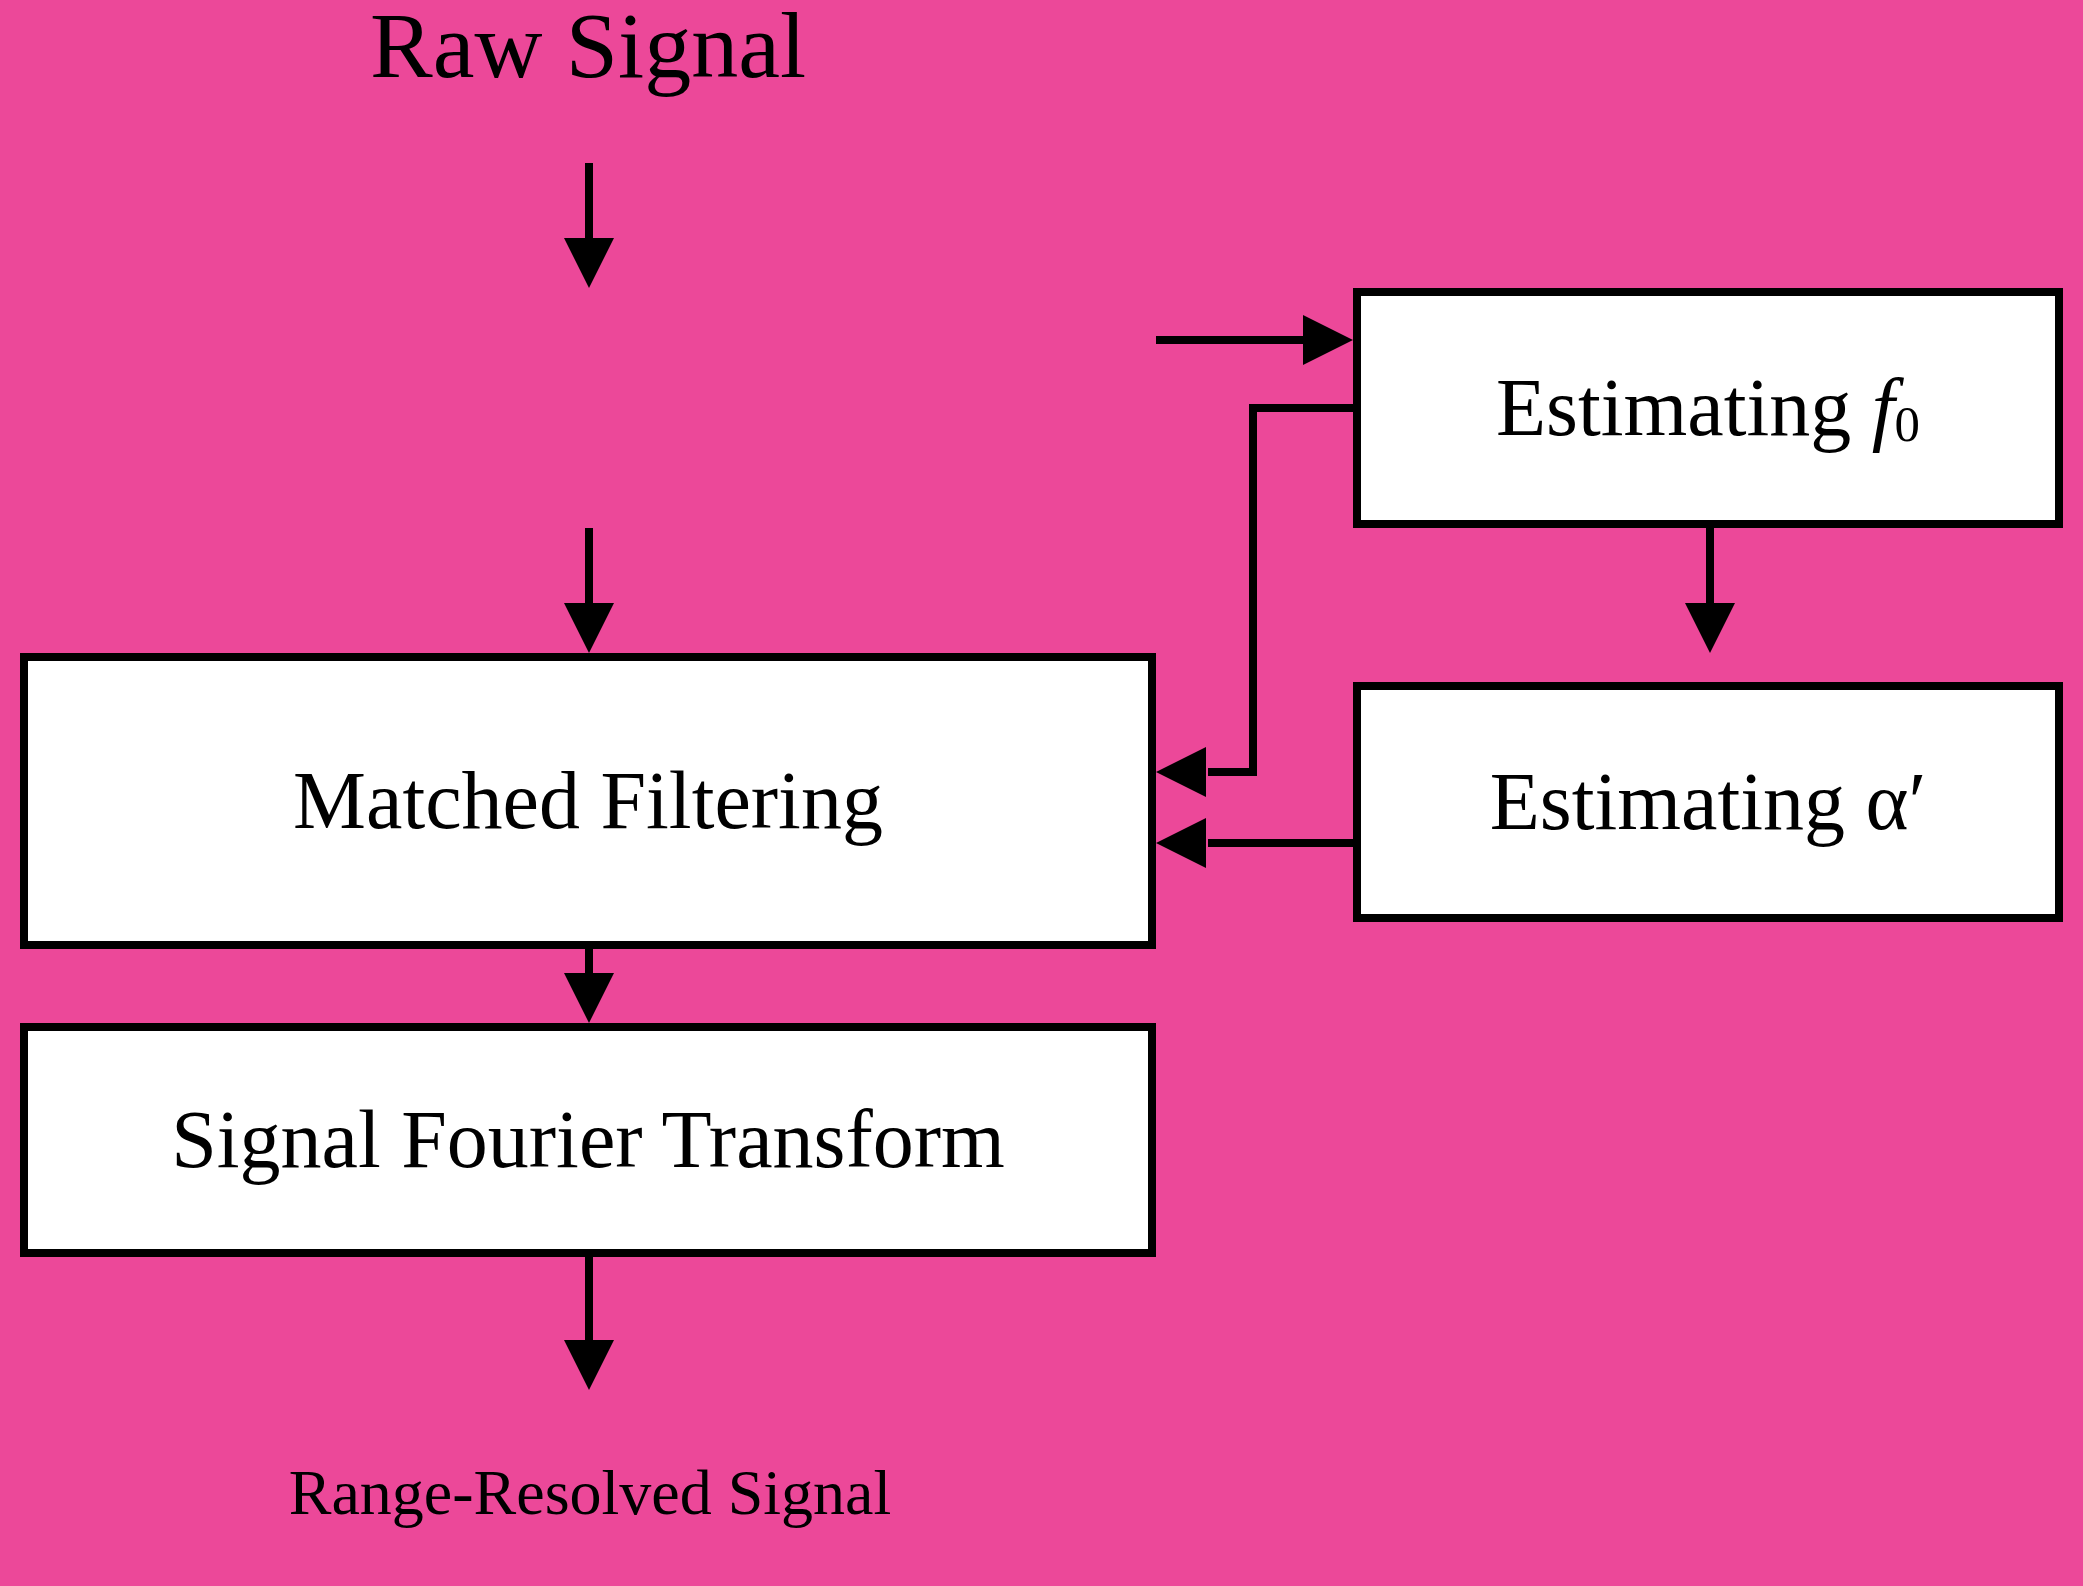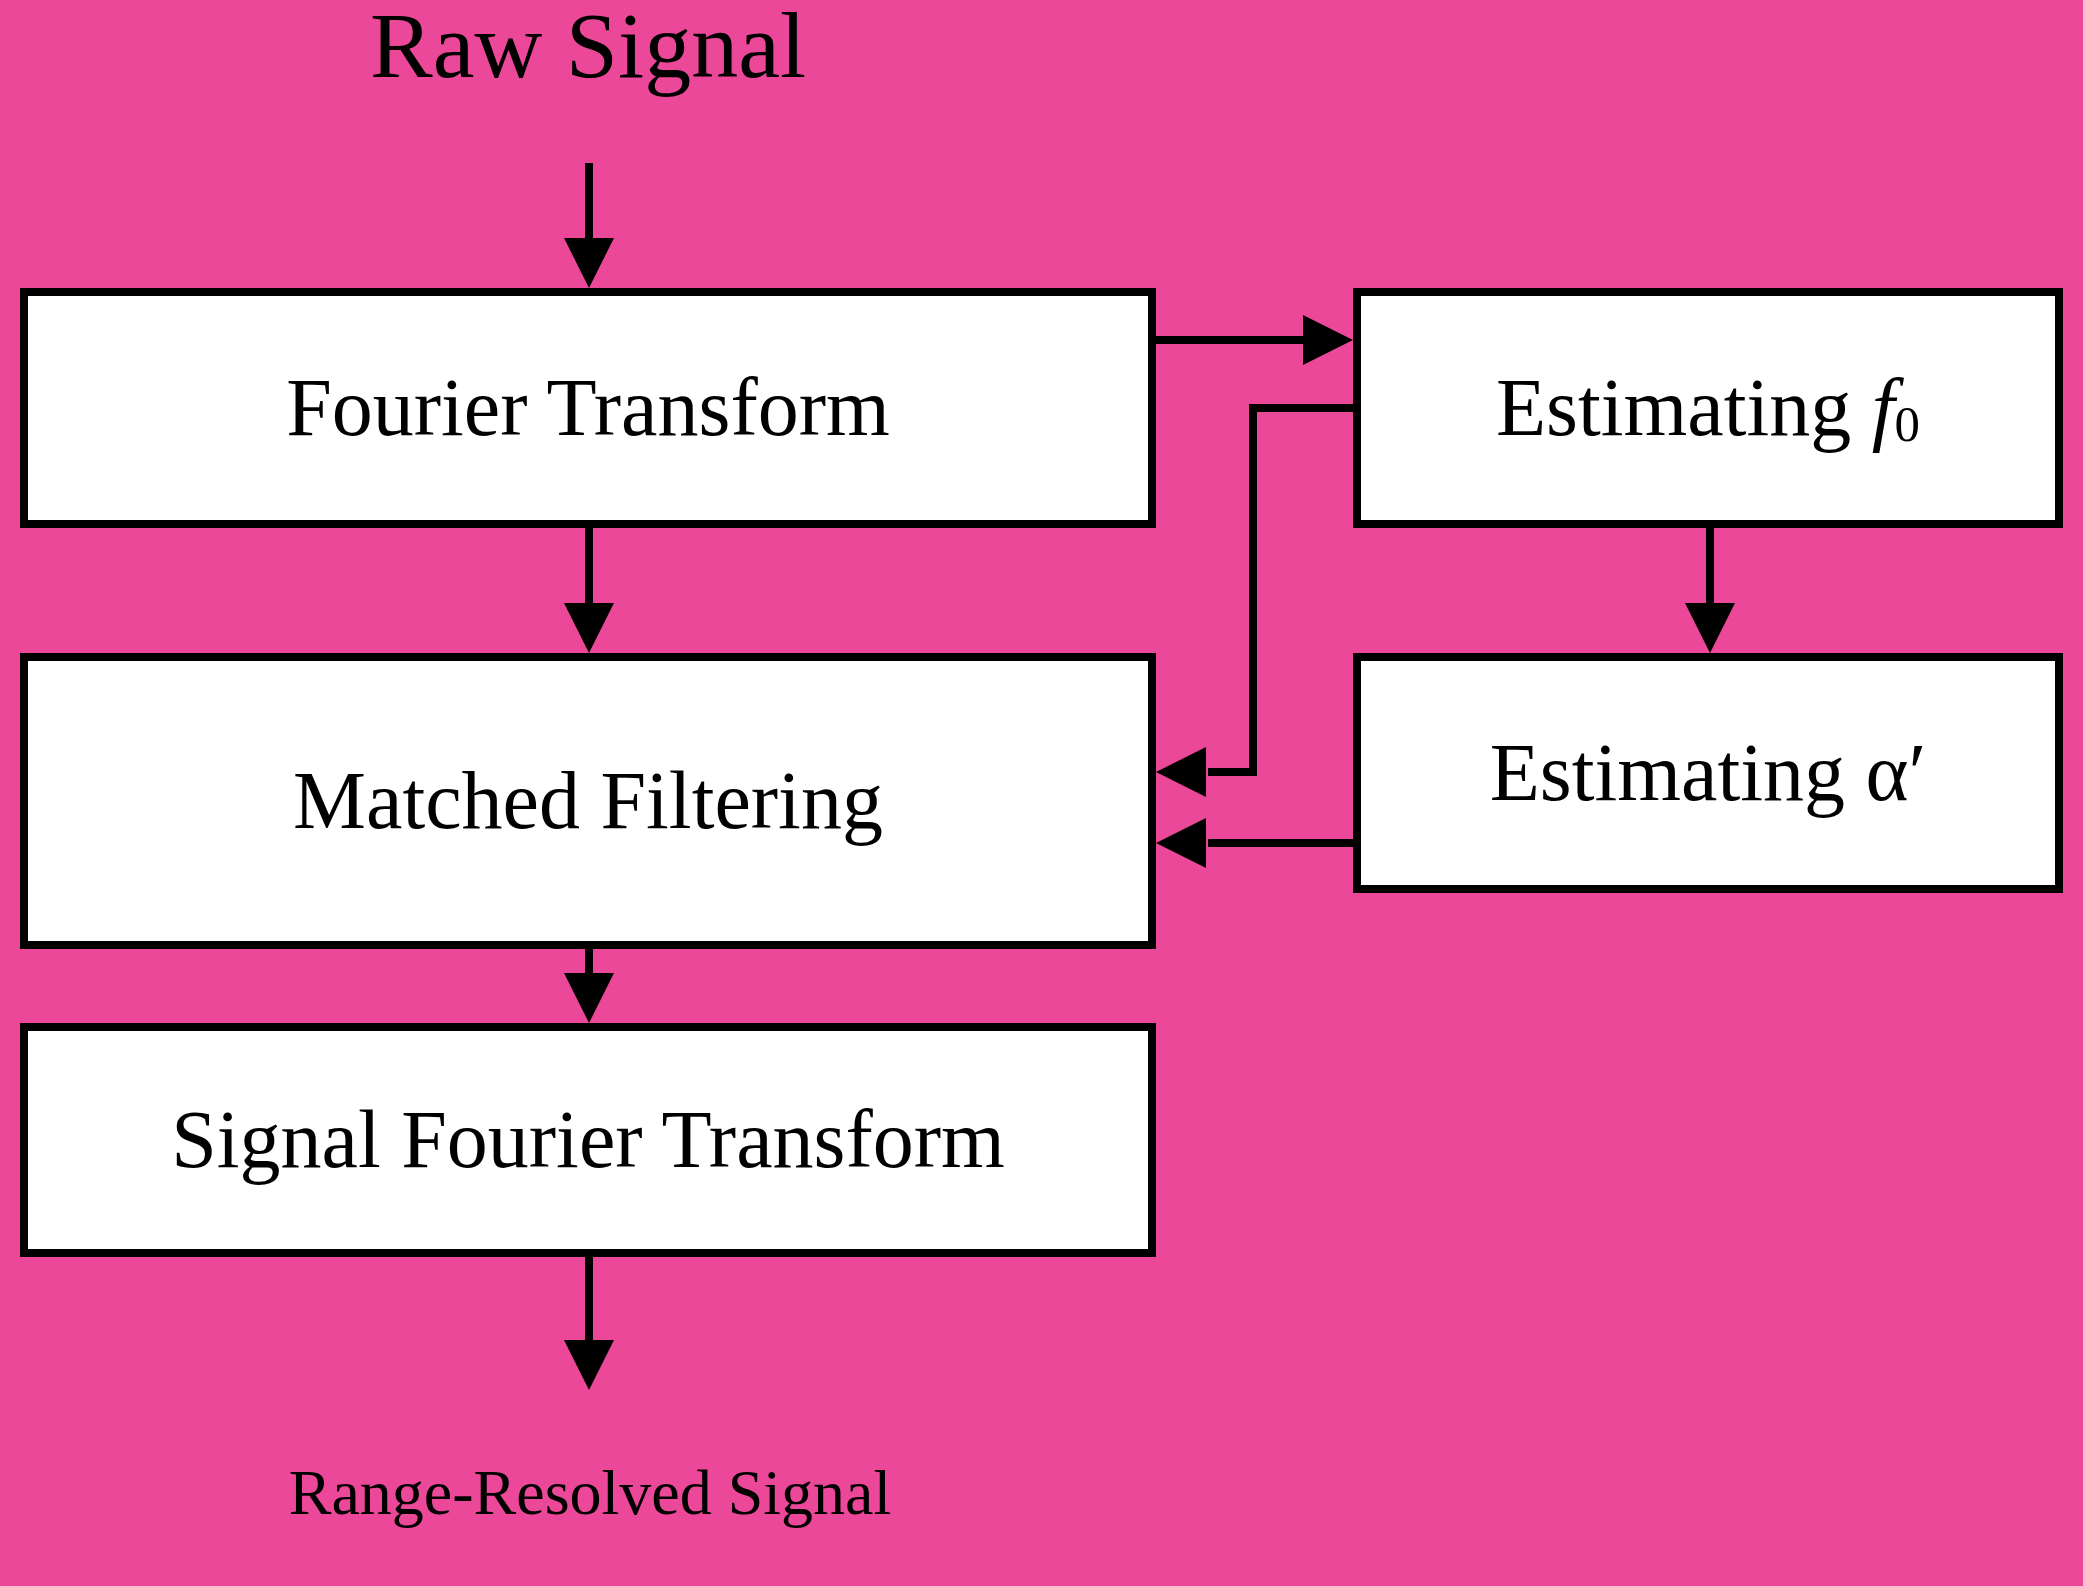--- a/index.html
+++ b/index.html
@@ -32,21 +32,21 @@
     align-items: center;
     justify-content: center;
     font-size: 82px;
     line-height: 1;
     white-space: nowrap;
   }
   #b-fourier   { left: 20px;   top: 288px;  width: 1136px; height: 240px; }
   #b-matched   { left: 20px;   top: 653px;  width: 1136px; height: 296px; }
   #b-inverse   { left: 20px;   top: 1023px; width: 1136px; height: 234px; }
   #b-f0        { left: 1353px; top: 288px;  width: 710px;  height: 240px; }
-  #b-alpha     { left: 1353px; top: 653px;  width: 710px;  height: 240px; }
+  #b-alpha     { left: 1353px; top: 682px;  width: 710px;  height: 240px; }
   .flow-label {
     position: absolute;
     text-align: center;
     white-space: nowrap;
   }
   #l-raw  { left: 20px; top: -4px;   width: 1136px; font-size: 94px; line-height: 1.05; }
   #l-out  { left: 20px; top: 1458px; width: 1140px; font-size: 64px; line-height: 1.1; }
   .sym-italic { font-style: italic; }
   .sym-sub {
     font-size: 0.62em;
@@ -85,23 +85,20 @@
       <polygon points="564,1340 614,1340 589,1390"></polygon>
       <polygon points="1303,315 1303,365 1353,340"></polygon>
       <polygon points="1685,603 1735,603 1710,653"></polygon>
       <polygon points="1206,747 1206,797 1156,772"></polygon>
       <polygon points="1206,818 1206,868 1156,843"></polygon>
     </g>
   </svg>
 
   <div class="flow-label" id="l-raw">Raw Signal</div>
 
-  <div class="box" id="b-fourier">
-    <span>Fourier Transform</span>
-  </div>
 
   <div class="box" id="b-f0">
     <span>
       <span>Estimating </span><span class="sym-italic">f</span><span class="sym-sub">0</span>
     </span>
   </div>
 
   <div class="box" id="b-matched">
     <span>Matched Filtering</span>
   </div>

